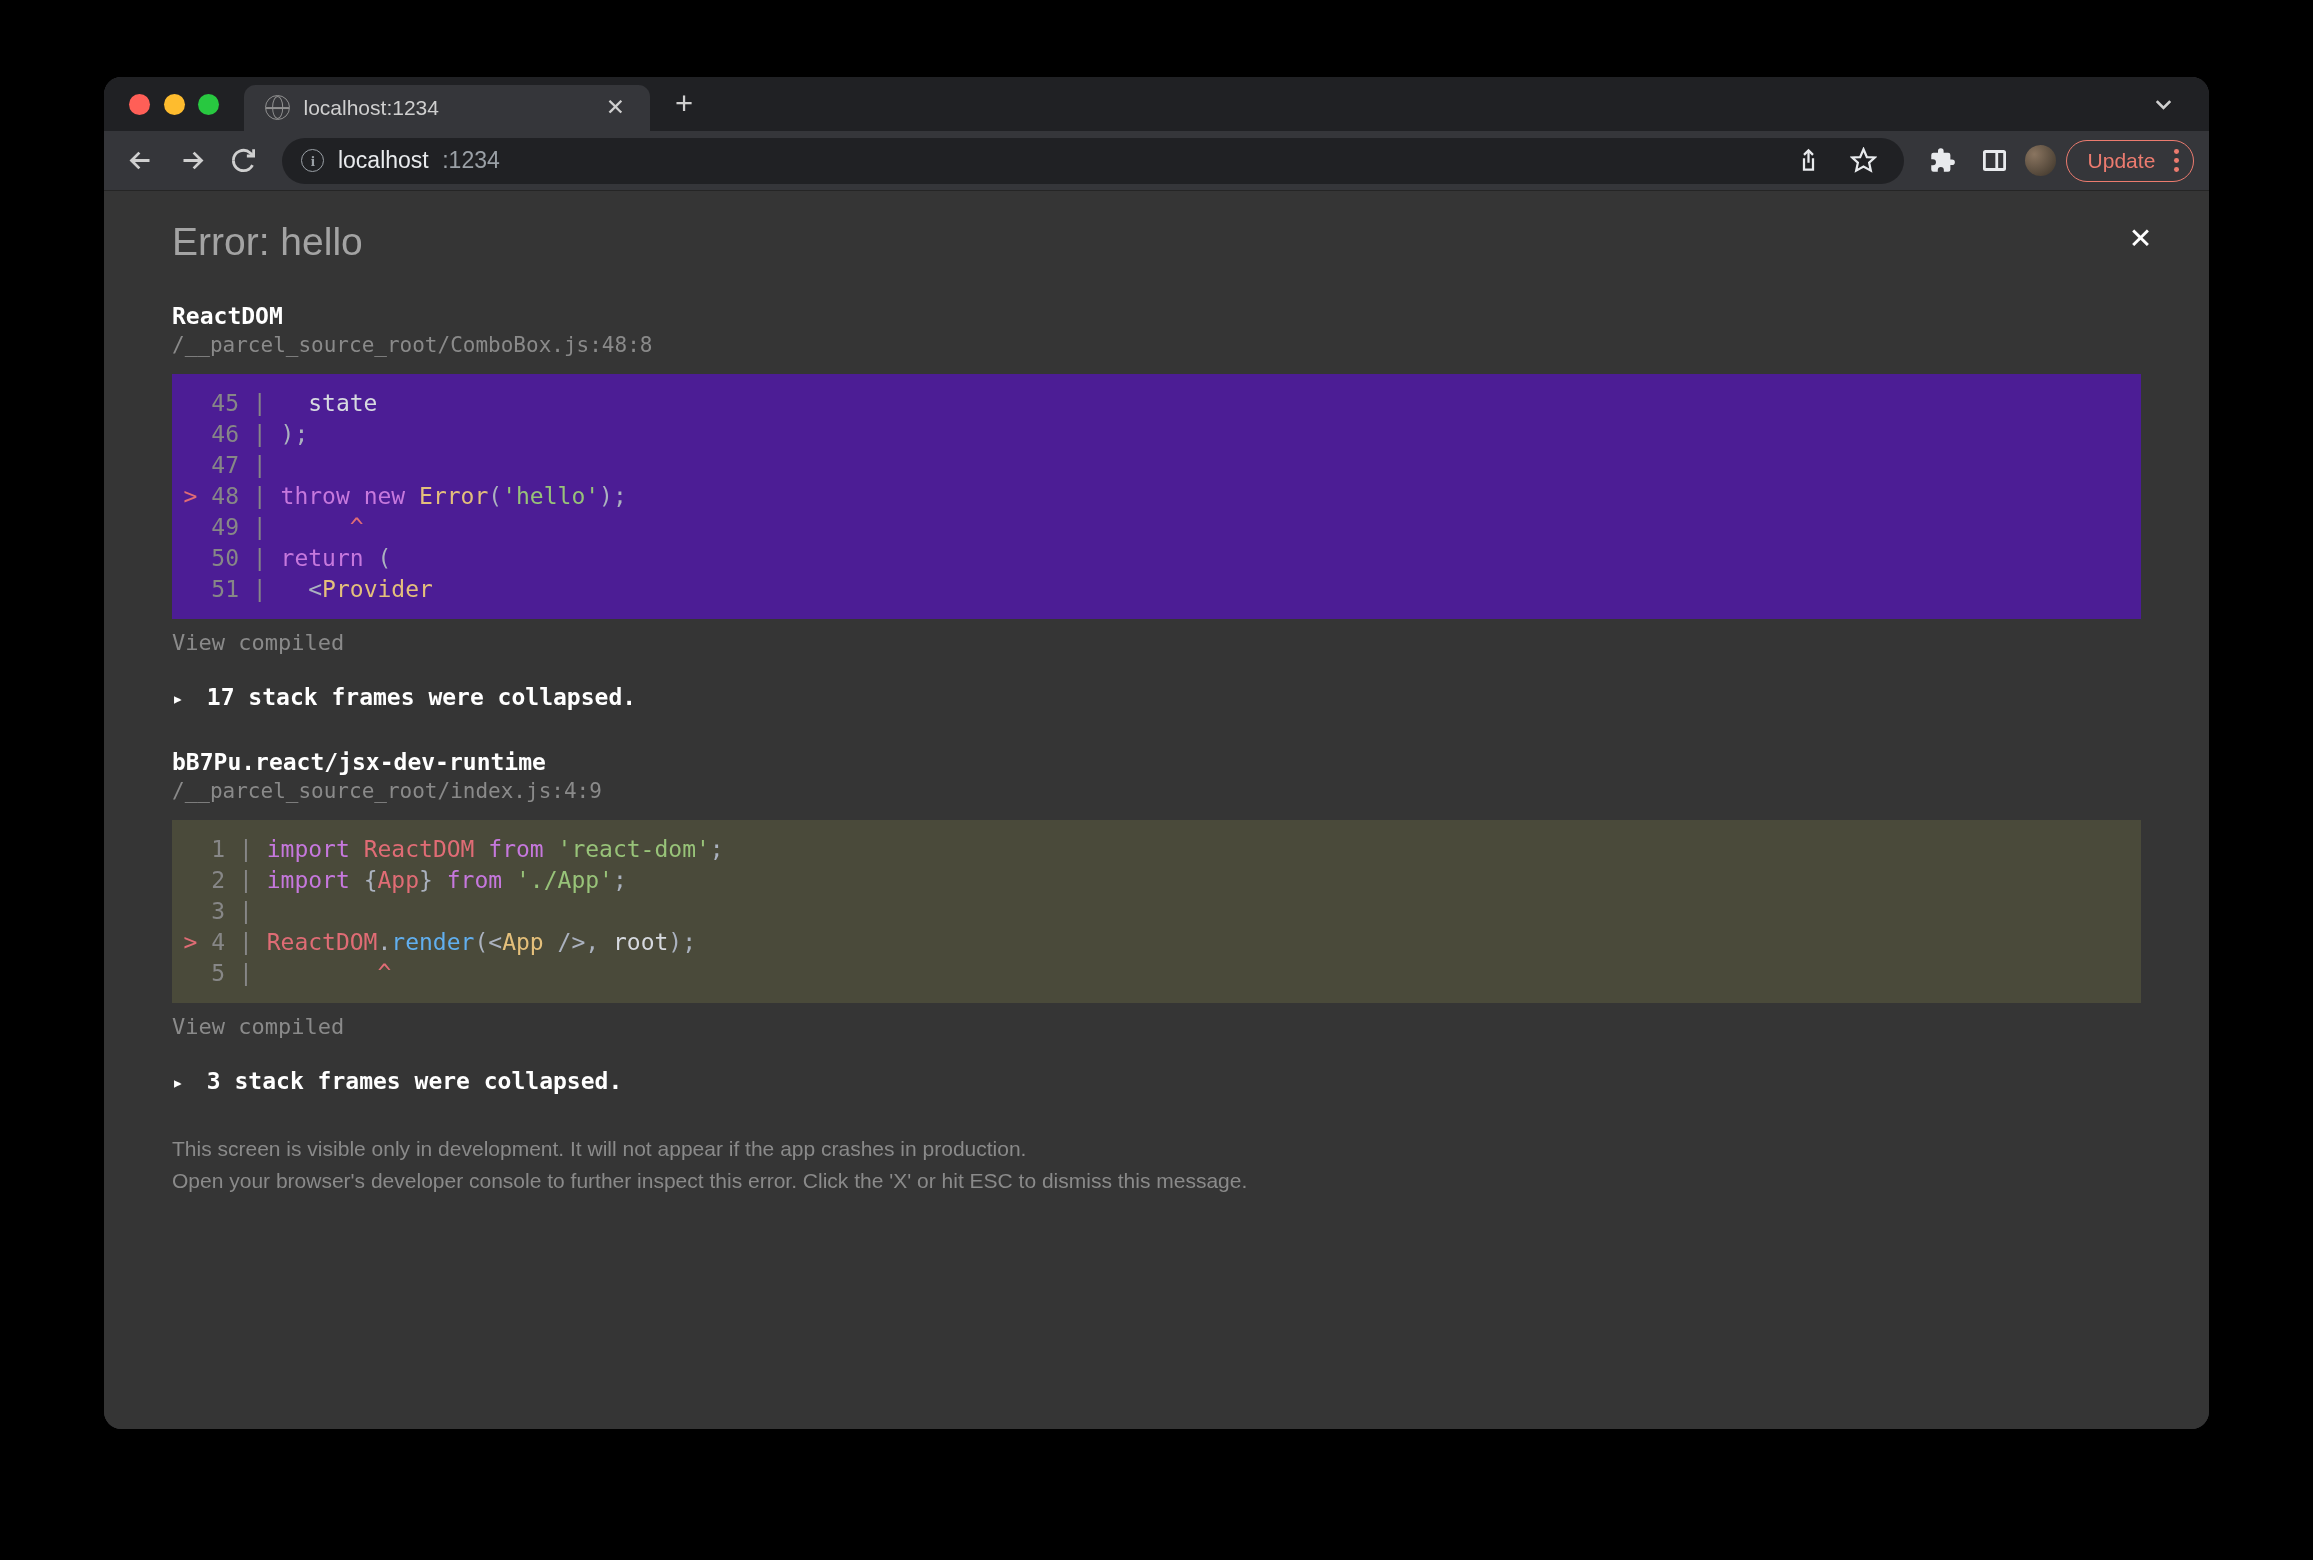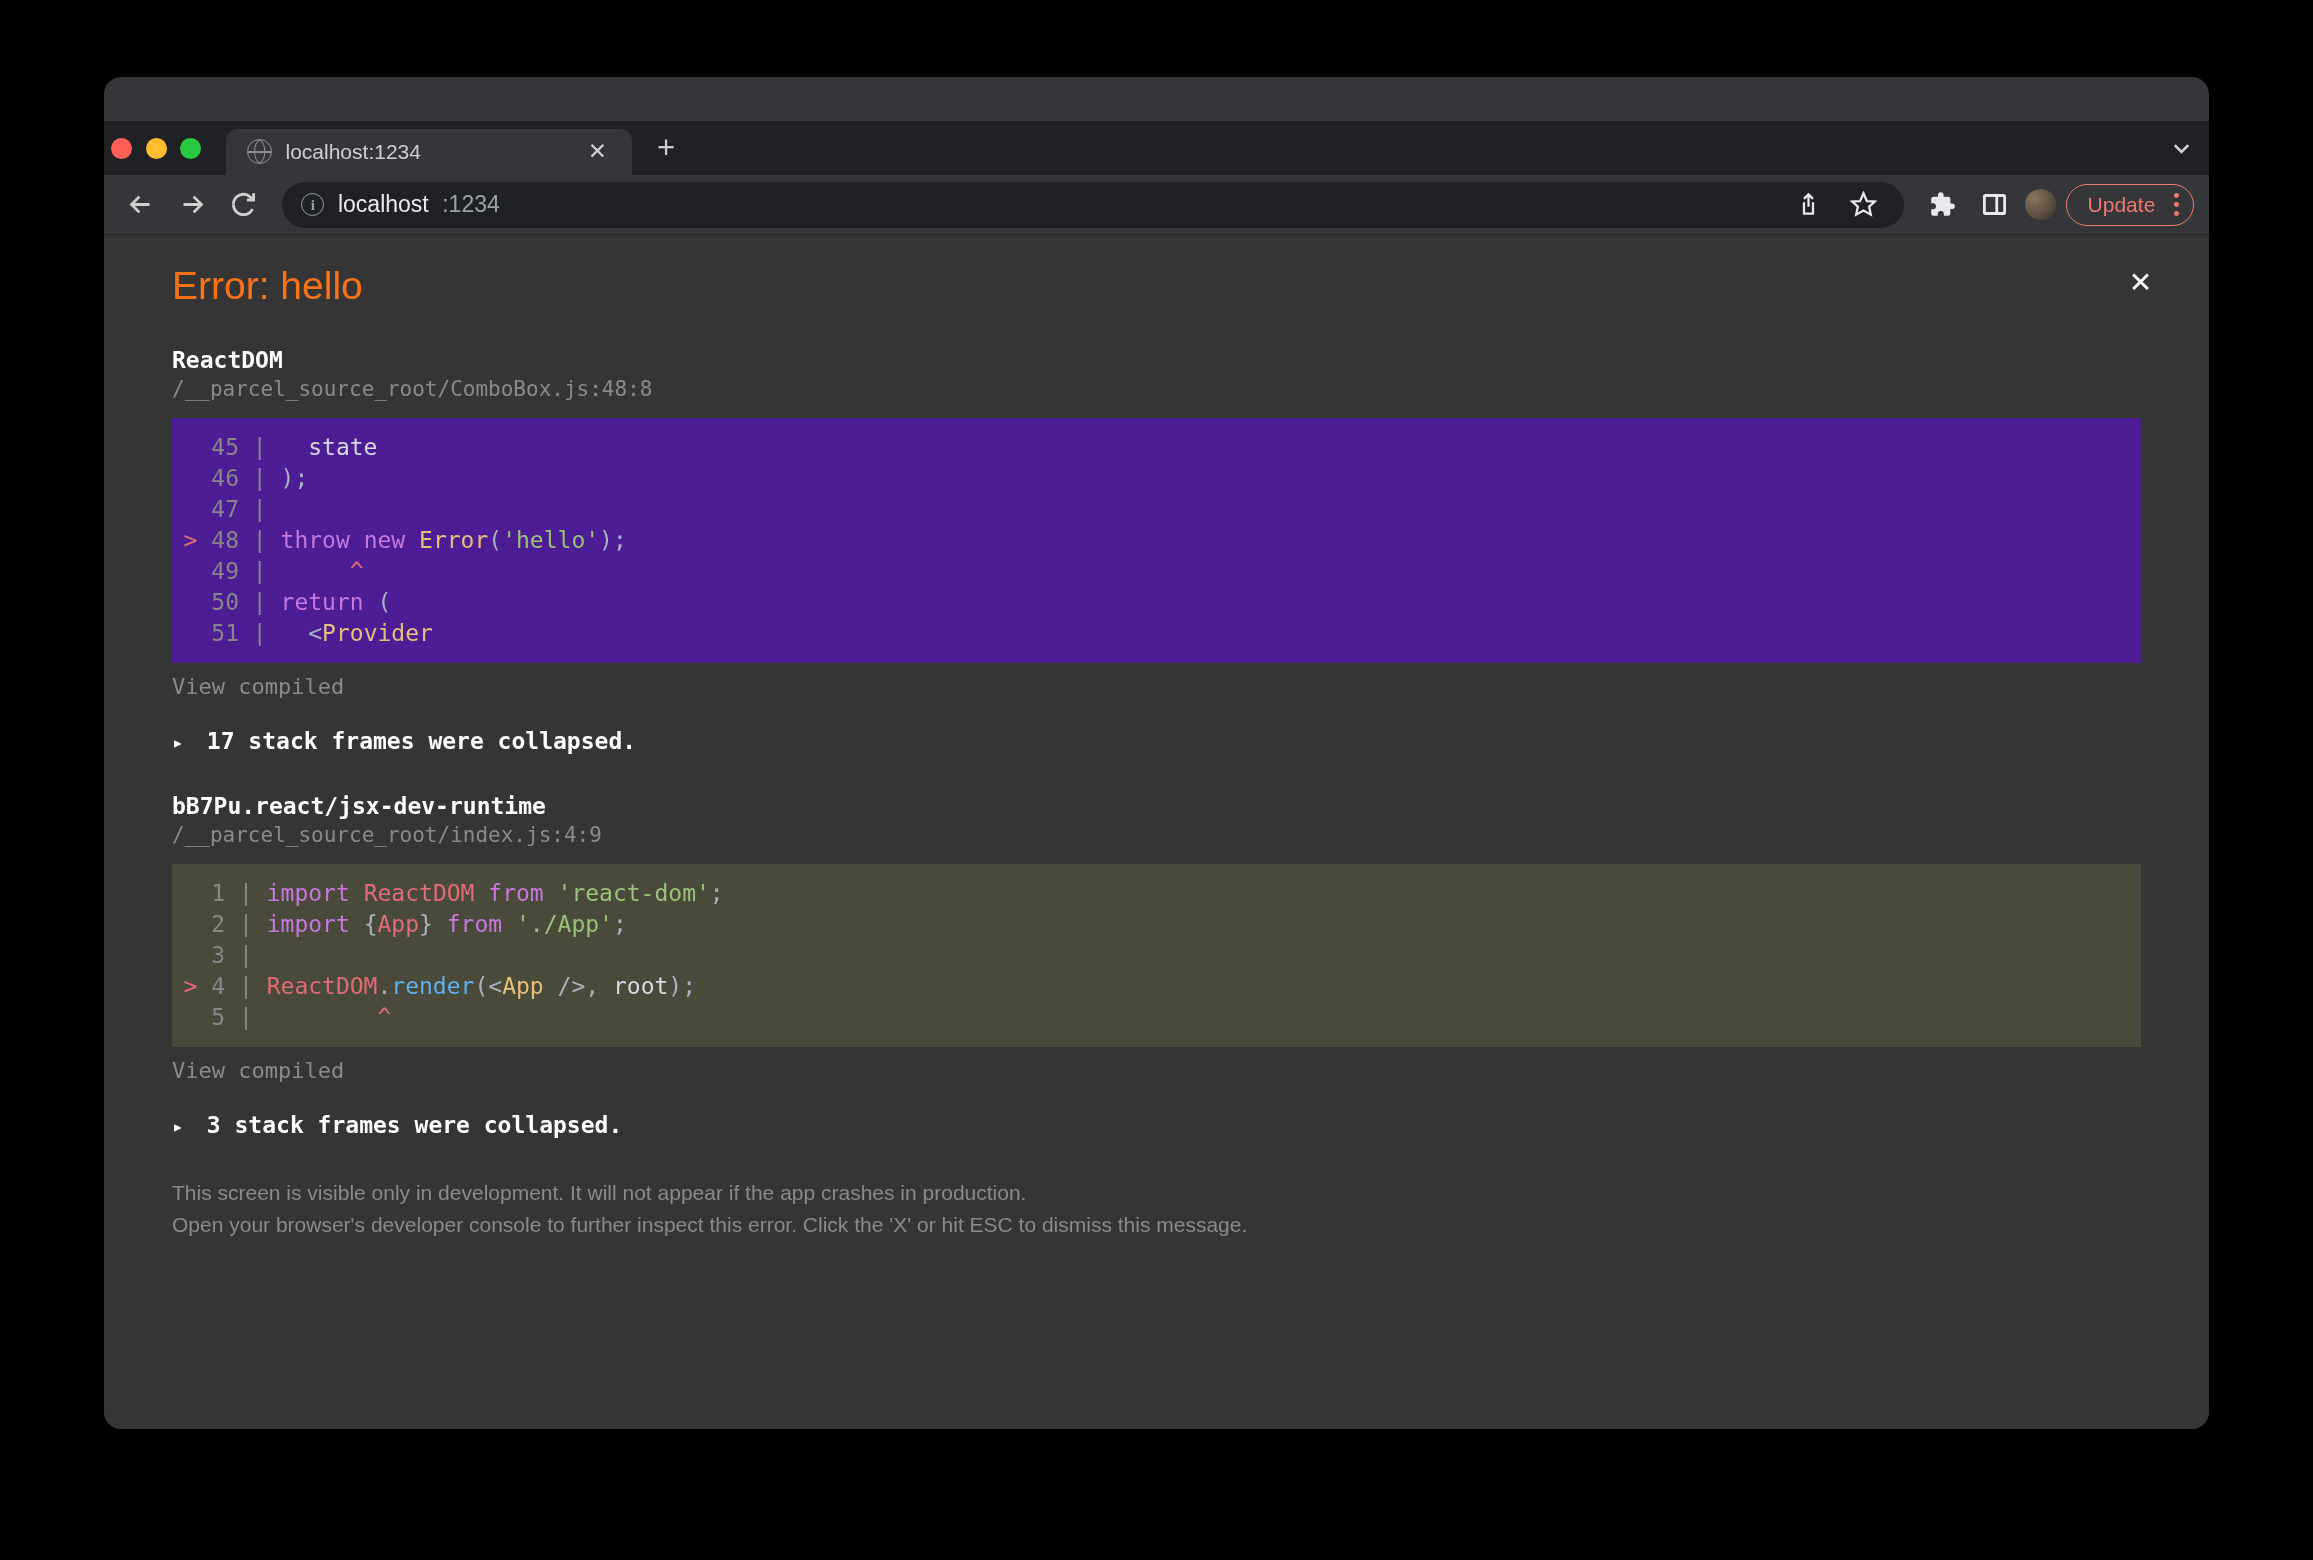--- a/index.html
+++ b/index.html
@@ -20,23 +20,22 @@
       border-radius: 17.4px;
       overflow: hidden;
       box-shadow: 0 19.3px 58px rgba(0,0,0,0.6);
     }
     
     .tabstrip {
       height: 54px;
       background: #202124;
       display: flex;
       align-items: center;
-      padding: 0 7px;
+      padding: 0 25px;
       position: relative;
-      margin-top: 44px;
     }
     .traffic-lights { display: flex; gap: 13.5px; margin-right: 25px; }
     .tl { width: 21px; height: 21px; border-radius: 50%; }
     .tl.red { background: #ff5f57; }
     .tl.yellow { background: #febc2e; }
     .tl.green { background: #28c840; }
     .tab {
       display: flex;
       align-items: center;
       gap: 13.5px;
@@ -135,21 +134,21 @@
       position: relative;
       overflow: auto;
     }
     .overlay-close {
       position: absolute;
       right: 58px; top: 25px;
       color: #fff; font-size: 35px; font-weight: bold;
       cursor: pointer;
     }
     .err-title {
-      color: #f97316;
+      color: #a3a3a3;
       font-size: 39px;
       font-weight: 400;
       margin-bottom: 39px;
       font-family: -apple-system, BlinkMacSystemFont, sans-serif;
     }
     .frame-fn { color: #fff; font-size: 23px; font-weight: 600; margin-bottom: 3.9px; }
     .frame-loc { color: #8a8a8a; font-size: 21px; margin-bottom: 17.4px; }
     .codeblock {
       background: rgba(206, 17, 38, 0.05);
       padding: 13.5px 11.6px;

